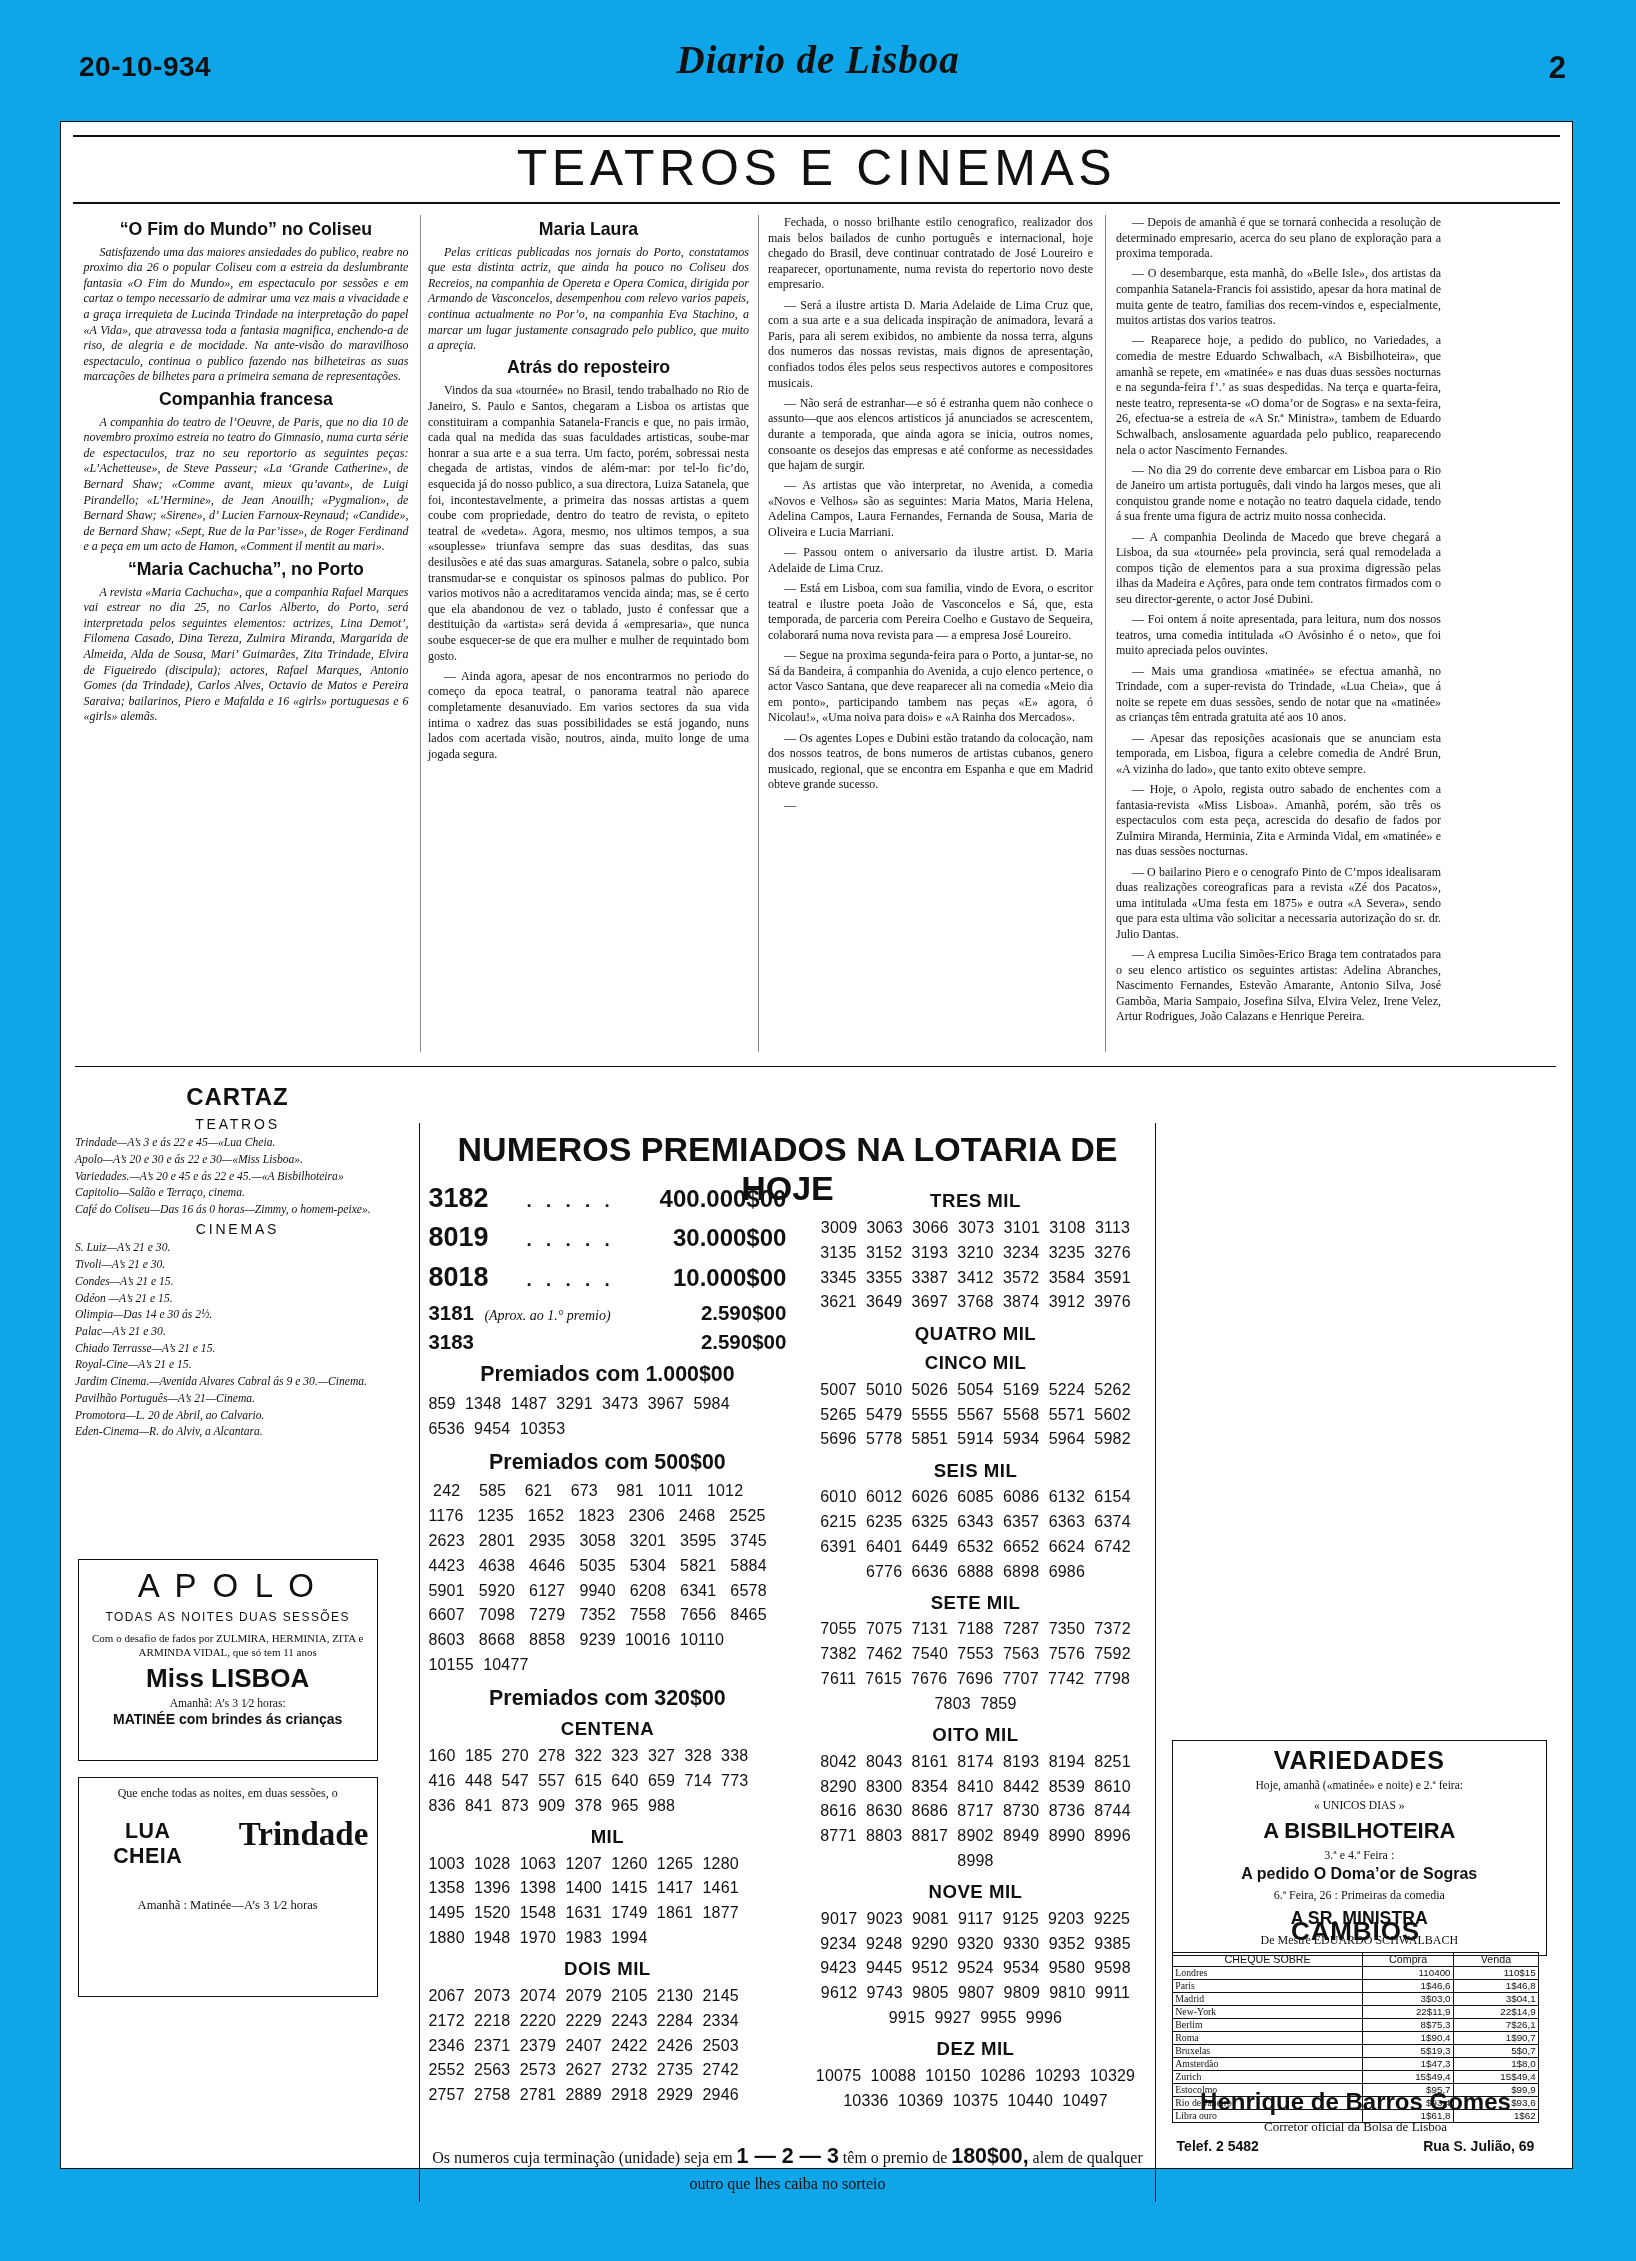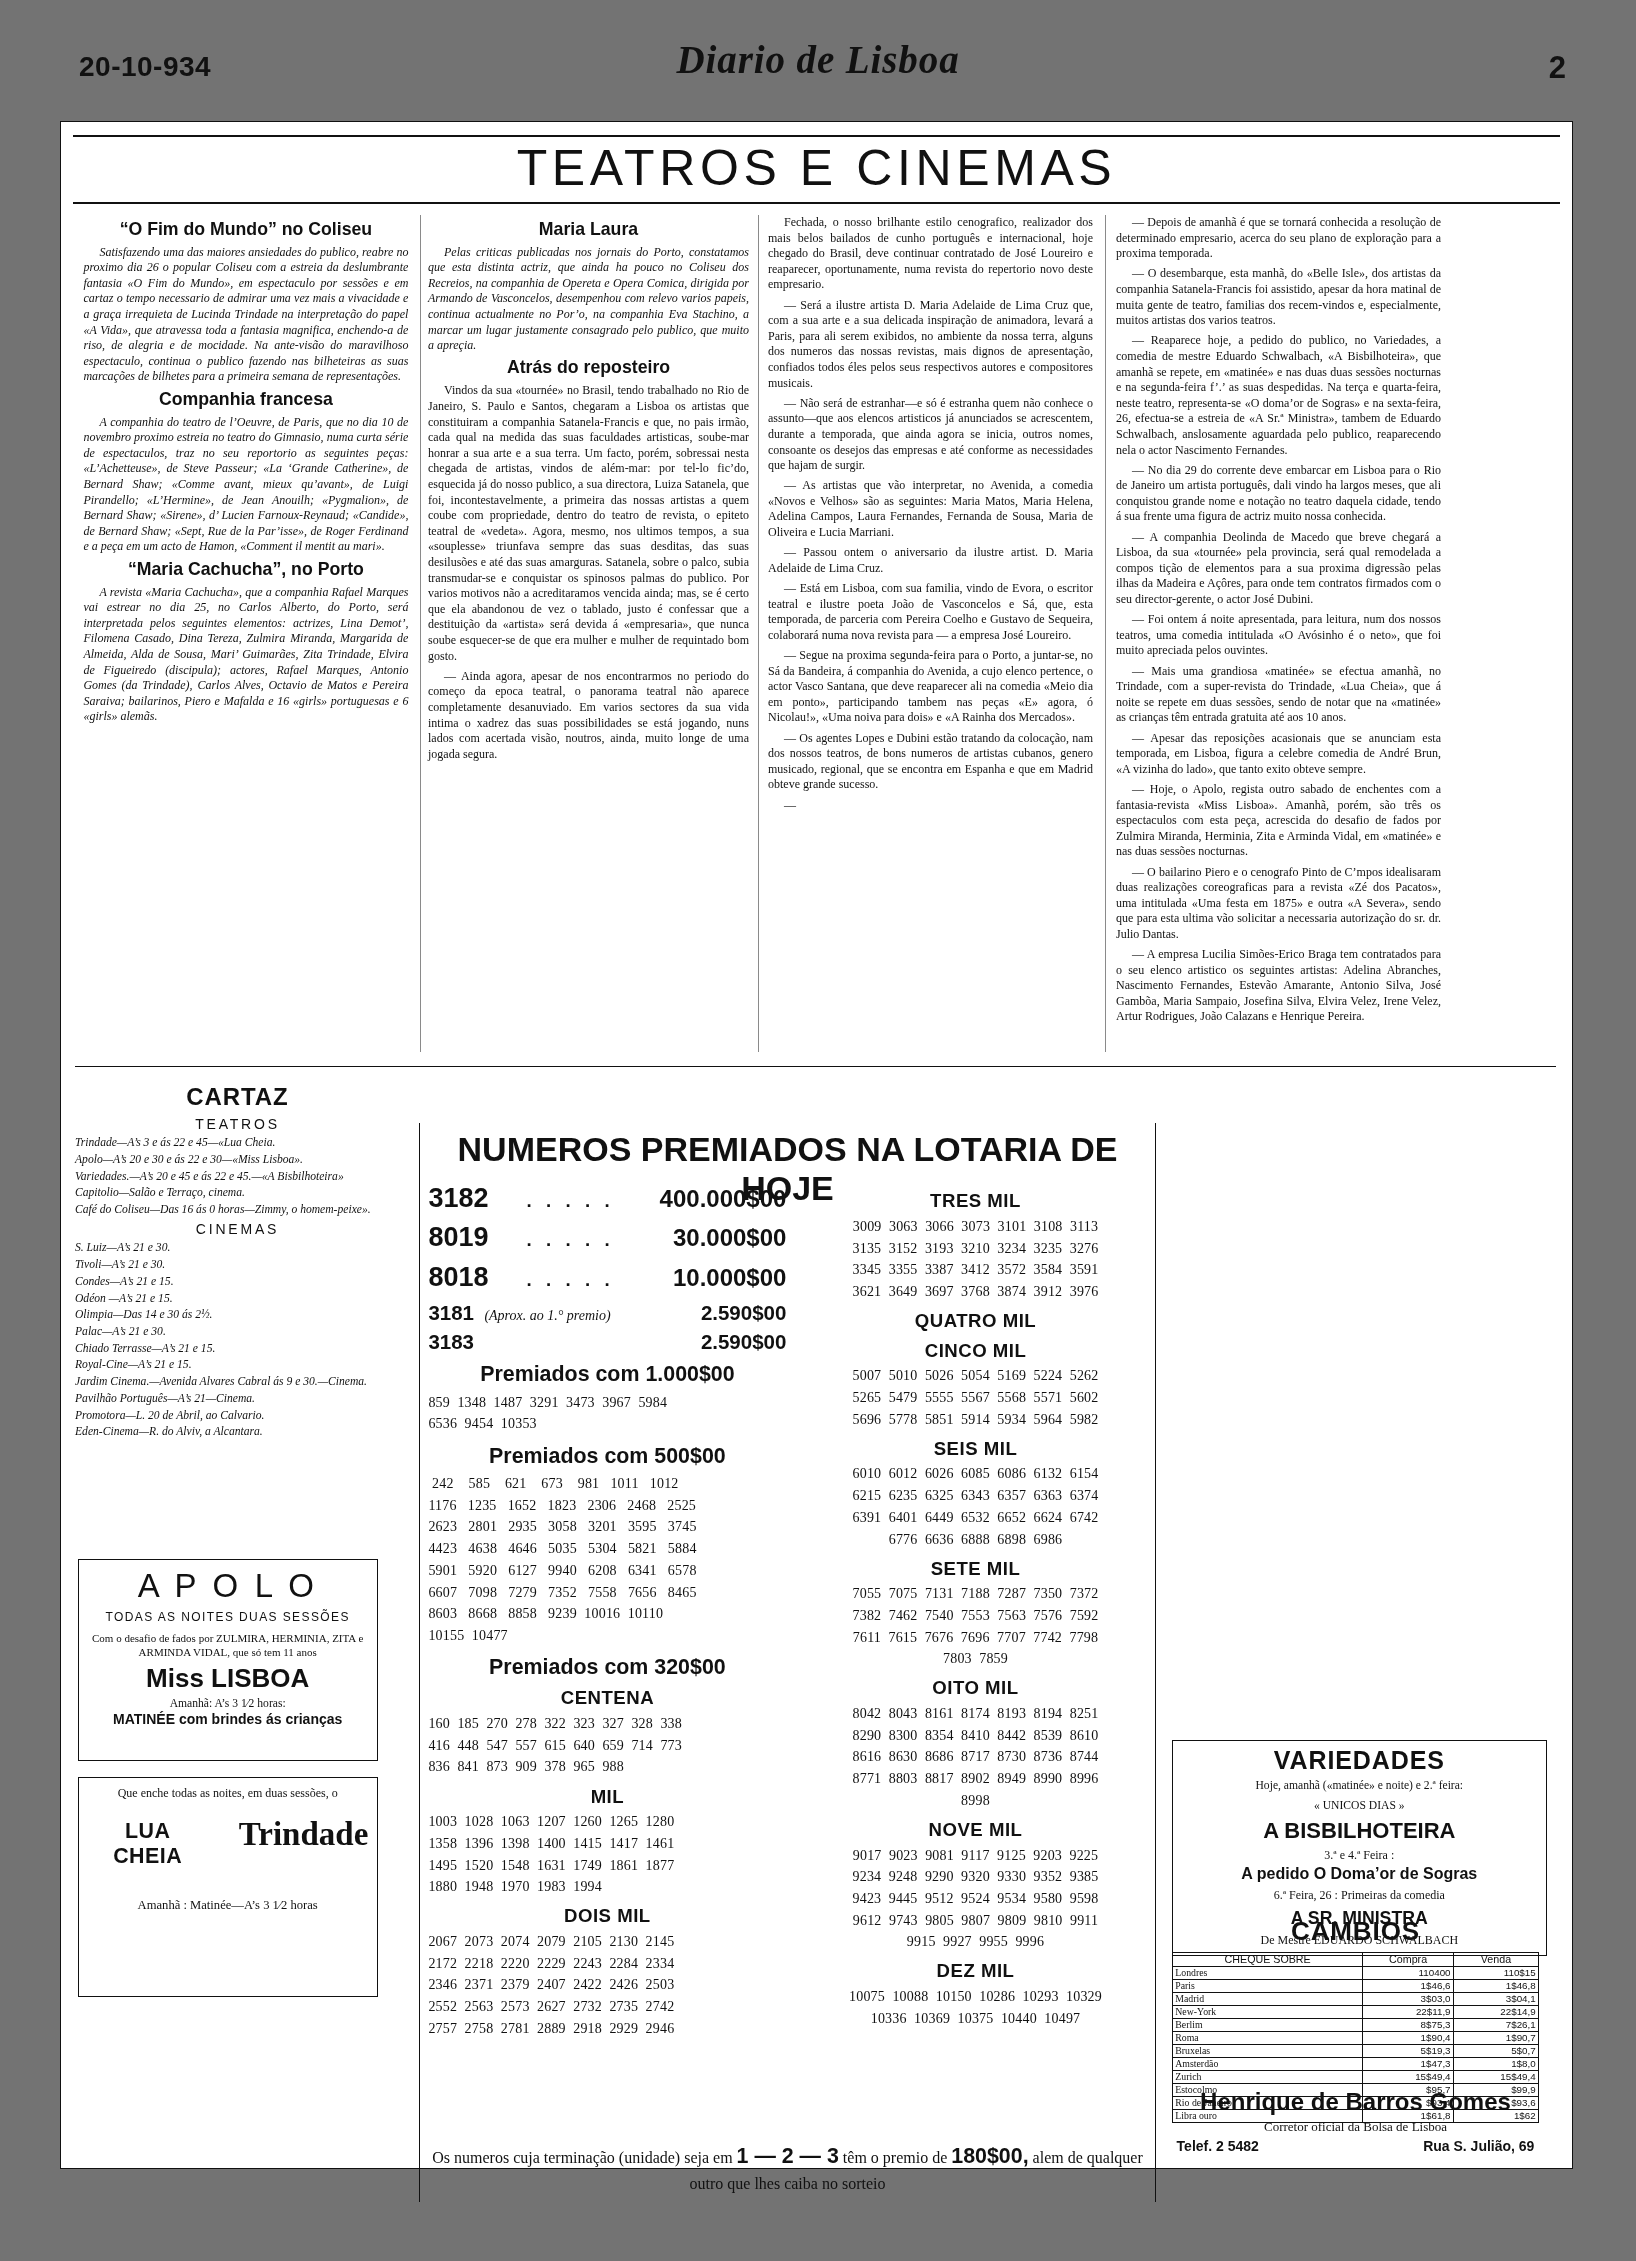--- a/index.html
+++ b/index.html
@@ -1,17 +1,17 @@
 <!DOCTYPE html>
 <html style="font-size:7.4px"><head>
 <meta charset="utf-8">
 <style>
   html,body{margin:0;padding:0;background:#fff;}
   body{width:1636px;height:2261px;font-family:"Liberation Serif",serif;color:#111;}
-  .page{position:relative;width:1636px;height:2261px;background:#737373;}
+  .page{position:relative;width:1636px;height:2261px;background:#0ea5e9;}
   .mast-date{position:absolute;left:79px;top:51px;font-family:"Liberation Sans",sans-serif;font-weight:bold;font-size:28px;letter-spacing:0.5px;}
   .mast-title{position:absolute;left:0;top:37px;width:1636px;text-align:center;font-family:"Liberation Serif",serif;font-weight:bold;font-style:italic;font-size:39px;letter-spacing:0.9px;}
   .mast-page{position:absolute;right:70px;top:50px;font-family:"Liberation Sans",sans-serif;font-weight:bold;font-size:31px;}
 
   
   .frame{position:absolute;left:60px;top:121px;width:1511px;height:2046px;border:1.4px solid #111;background:#fff;}
 
   .banner{position:relative;margin:13px 12px 0 12px;height:65px;border-top:2.3px solid #111;border-bottom:2.3px solid #111;}
   .banner .bars-l,.banner .bars-r{position:absolute;top:3.7px;height:56px;width:139px;
      background:repeating-linear-gradient(to bottom,#111 0 4.6px,#fff 4.6px 10.2px);}
@@ -73,21 +73,21 @@
   .lot-right{position:absolute;left:386px;top:60px;width:339px;text-align:center;}
   .prize{display:flex;align-items:baseline;font-family:"Liberation Sans",sans-serif;font-weight:bold;margin-bottom:8.4px;}
   .prize .n{font-size:27px;width:98px;}
   .prize .dots{flex:1;font-size:18.6px;letter-spacing:4.6px;}
   .prize .v{font-size:24px;text-align:right;}
   .approx{font-size:14px;margin-bottom:4.6px;display:flex;align-items:baseline;}
   .approx .n{font-family:"Liberation Sans",sans-serif;font-weight:bold;font-size:20.5px;width:56px;}
   .approx .lbl{font-style:italic;flex:1;}
   .approx .v{font-family:"Liberation Sans",sans-serif;font-weight:bold;font-size:20.5px;}
   .grp-h{font-family:"Liberation Sans",sans-serif;font-weight:bold;font-size:21.4px;text-align:center;margin:8.4px 0 4.6px 0;}
-  .nums{font-family:Liberation Serif, serif;font-size:14px;line-height:1.55;letter-spacing:0.2px;}
+  .nums{font-family:Liberation Sans, sans-serif;font-size:16px;line-height:1.55;letter-spacing:0.2px;}
   .nums .r{display:block;white-space:pre;}
   .sect-h{font-family:"Liberation Sans",sans-serif;font-weight:bold;font-size:18.6px;text-align:center;margin:7.4px 0 3.7px 0;letter-spacing:0.5px;}
   .lot-foot{position:absolute;left:9.3px;right:9.3px;bottom:6.5px;text-align:center;font-size:16px;line-height:1.45;}
   .lot-foot b{font-family:"Liberation Sans",sans-serif;font-weight:bold;font-size:21.4px;}
 
   
   .varbox{position:absolute;left:1111px;top:1618px;width:367px;border:1.4px solid #111;text-align:center;padding:4.6px 2.8px 6.5px 2.8px;}
   .varbox .h{font-family:"Liberation Sans",sans-serif;font-weight:bold;font-size:25px;letter-spacing:0.9px;}
   .varbox .l{font-size:11.6px;margin-top:3.7px;line-height:1.35;}
   .varbox .b1{font-family:"Liberation Sans",sans-serif;font-weight:bold;font-size:22px;margin-top:4.6px;}

